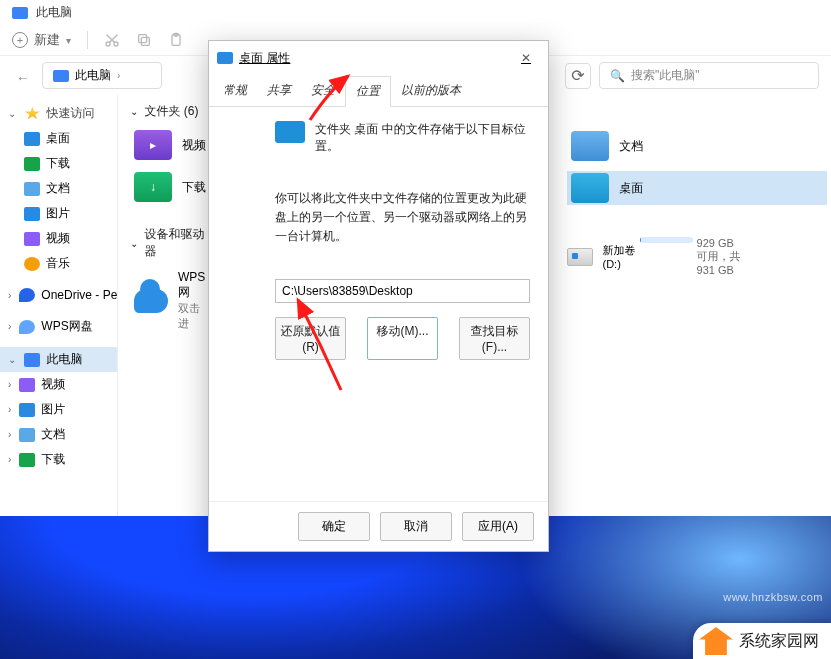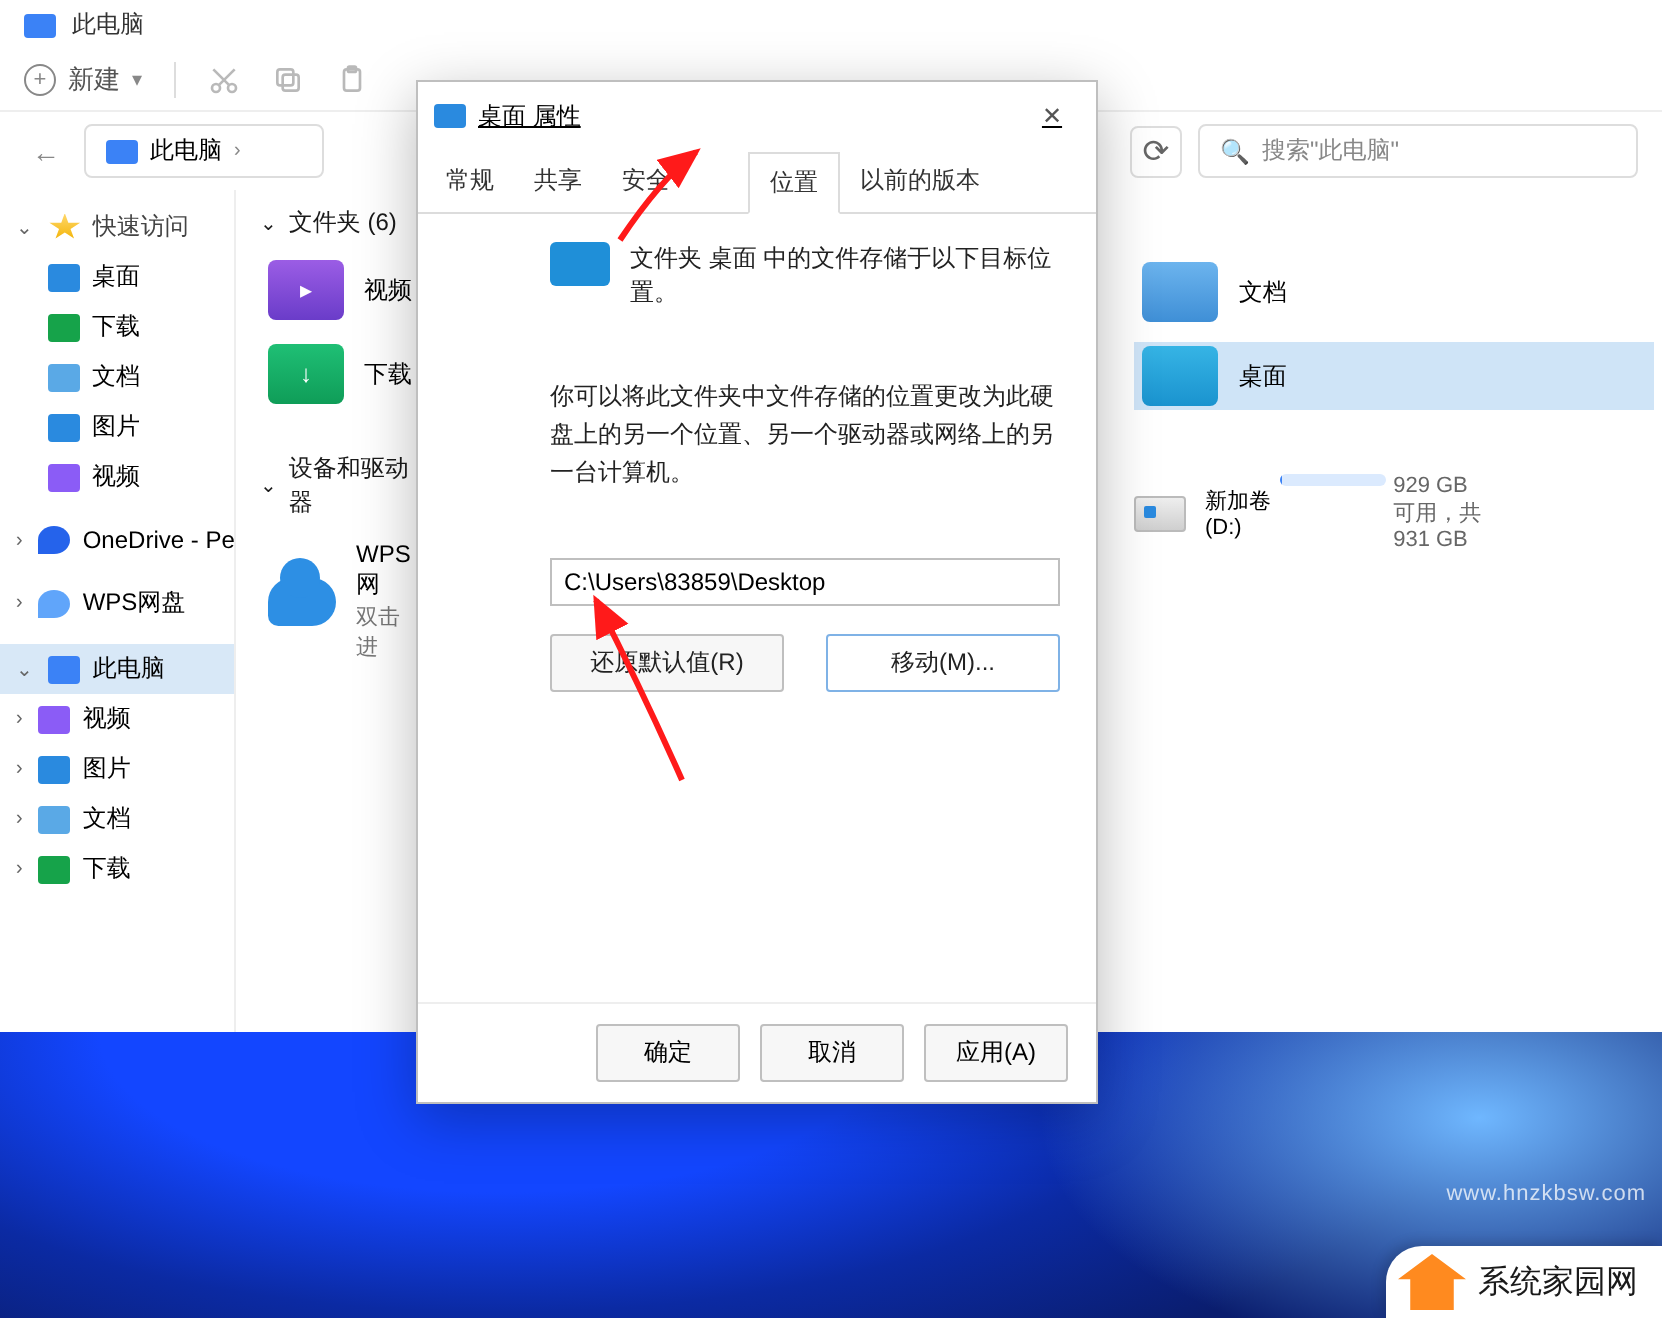--- a/index.html
+++ b/index.html
@@ -68,22 +68,22 @@
 .wallpaper { position: absolute; left: 0; right: 0; top: 516px; bottom: 0; background: radial-gradient(ellipse 60% 140% at 30% 0%, #1346ff 0%, #1346ff 40%, #0b2aa3 70%, #0a1d6e 100%); }
 .wallpaper::after { content:""; position:absolute; right:0; top:0; width:55%; height:100%; background: radial-gradient(ellipse 80% 140% at 80% 30%, #6fb7ff 0%, rgba(111,183,255,0) 60%); }
 
 
 .dialog { position: absolute; left: 208px; top: 40px; width: 341px; height: 512px; background: #fff; border: 1px solid #bfbfbf; box-shadow: 0 8px 28px rgba(0,0,0,.28); display: flex; flex-direction: column; font-size: 12px; }
 .dialog .dlg-title { display: flex; align-items: center; padding: 6px 8px; gap: 6px; text-decoration: underline; }
 .dlg-title .spacer { flex: 1; }
 .close-x { width: 28px; height: 22px; display:flex; align-items:center; justify-content:center; cursor:pointer; color:#555; }
 .dlg-ic { width: 16px; height: 12px; background: #2a8adf; border-radius: 2px; }
 .tabs { display: flex; border-bottom: 1px solid #dcdcdc; padding: 0 4px; }
-.tab { padding: 6px 10px; cursor: pointer; color: #333; position: relative; top: 1px; }
-.tab.active { border: 1px solid #dcdcdc; border-bottom: 1px solid #fff; background: #fff; margin-left: 29px; }
+.tab { padding: 6px 10px; cursor: pointer; color: #333; position: relative; top: 1px; font-style: italic; }
+.tab.active { border: 1px solid #dcdcdc; border-bottom: 1px solid #fff; background: #fff; }
 .dlg-body { flex: 1; padding: 14px 18px; color: #222; display:flex; flex-direction:column; gap:14px;margin-left:48px; }
 .body-row1 { display:flex; gap:10px; align-items:flex-start; }
 .desk-ic { width: 30px; height: 22px; background: #1f8fd8; border-radius: 3px; flex:0 0 30px; }
 .path-input { width: 100%; border: 1px solid #bfbfbf; padding: 4px 6px; font-size: 12px; font-family: inherit; }
 .btn-row { display: flex; gap: 21px; }
 .btn { flex:1; border: 1px solid #bfbfbf; background: #f7f7f7; padding: 5px 4px; font-size: 12px; cursor: pointer; border-radius: 2px; text-align:center; }
 .btn.primary-outline { border-color:#7fb2e6; background:#fff; }
 .dlg-buttons { display:flex; justify-content:flex-end; gap:10px; padding: 10px 14px; border-top: 1px solid #eee; }
 .dlg-buttons .btn { flex: 0 0 72px; }
 
@@ -168,20 +168,25 @@
       <div class="sb-item">
           <span style="width:10px"></span>
           <span class="sb-ic ic-pic"></span>
           <span>图片</span>
         </div>
       <div class="sb-item">
           <span style="width:10px"></span>
           <span class="sb-ic ic-vid"></span>
           <span>视频</span>
         </div>
+      <div class="sb-item">
+          <span style="width:10px"></span>
+          <span class="sb-ic ic-music"></span>
+          <span>音乐</span>
+        </div>
       <div style="height:8px"></div>
       <div class="sb-item">
           <span class="sb-caret">›</span>
           <span class="sb-ic ic-od"></span>
           <span>OneDrive - Pers</span>
         </div>
       <div style="height:8px"></div>
       <div class="sb-item">
           <span class="sb-caret">›</span>
           <span class="sb-ic ic-wps"></span>
@@ -297,20 +302,21 @@
       <div class="desk-ic"></div>
       <div>文件夹 桌面 中的文件存储于以下目标位置。</div>
     </div>
     <div style="height:6px"></div>
     <div style="line-height:1.6">你可以将此文件夹中文件存储的位置更改为此硬盘上的另一个位置、另一个驱动器或网络上的另一台计算机。</div>
     <div style="height:4px"></div>
     <input class="path-input" value="C:\Users\83859\Desktop" style="">
     <div class="btn-row">
       <div class="btn">还原默认值(R)</div>
       <div class="btn primary-outline">移动(M)...</div>
+      <div class="btn">查找目标(F)...</div>
     </div>
   </div>
   <div class="dlg-buttons">
     <div class="btn">确定</div>
     <div class="btn">取消</div>
     <div class="btn">应用(A)</div>
   </div>
 </div>
 
 <div class="arrow" style="left:300px; top:70px;">

